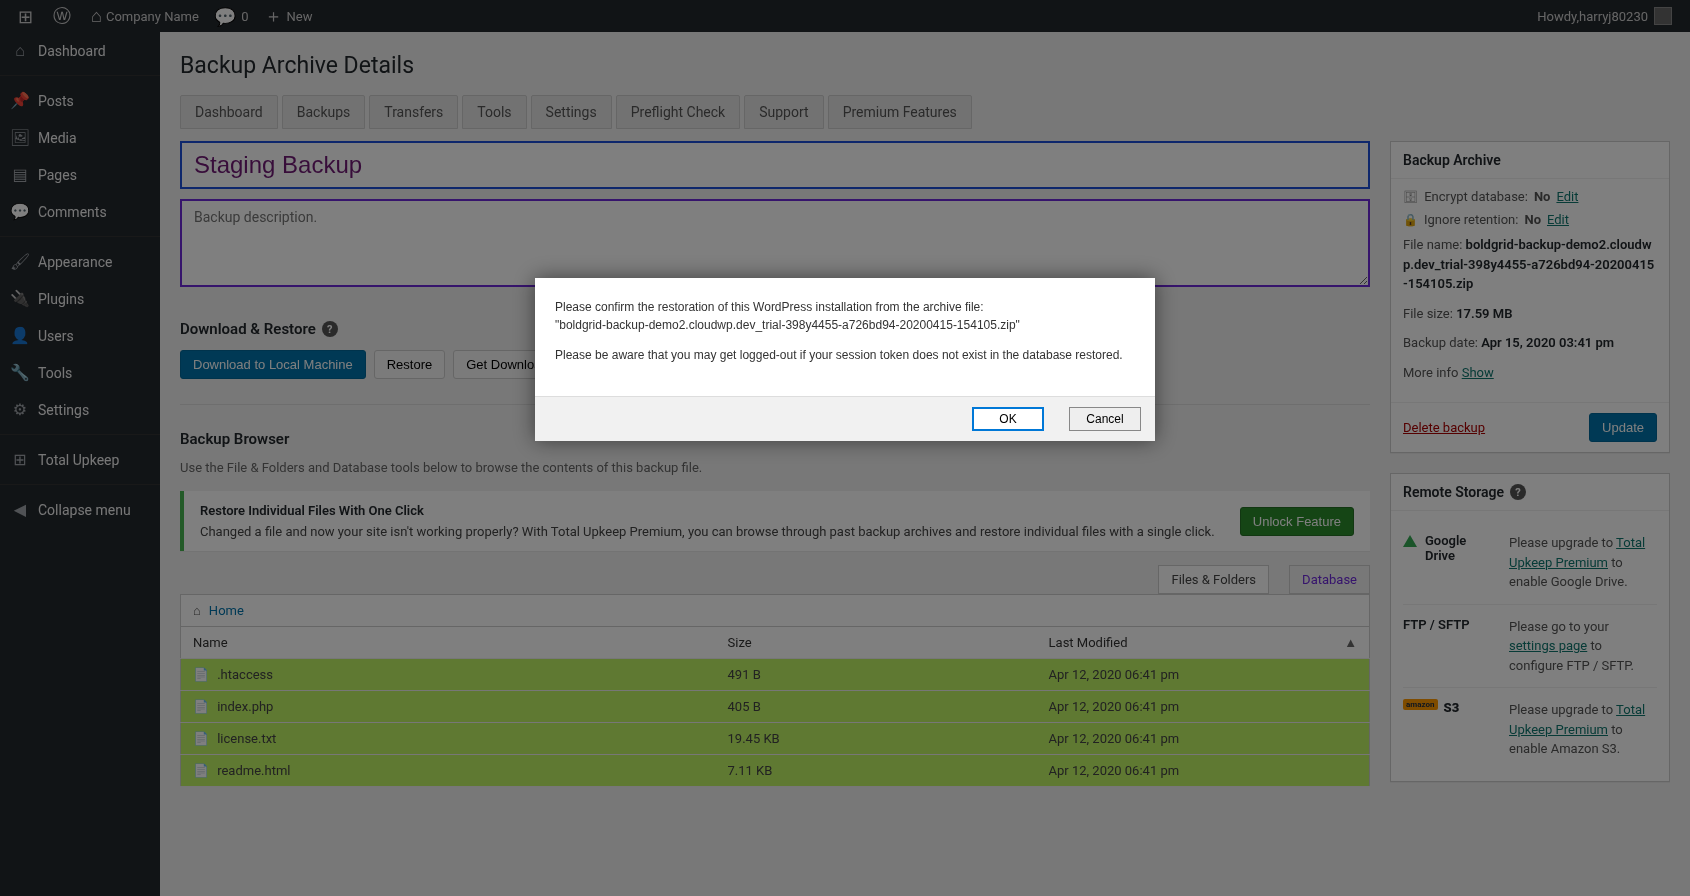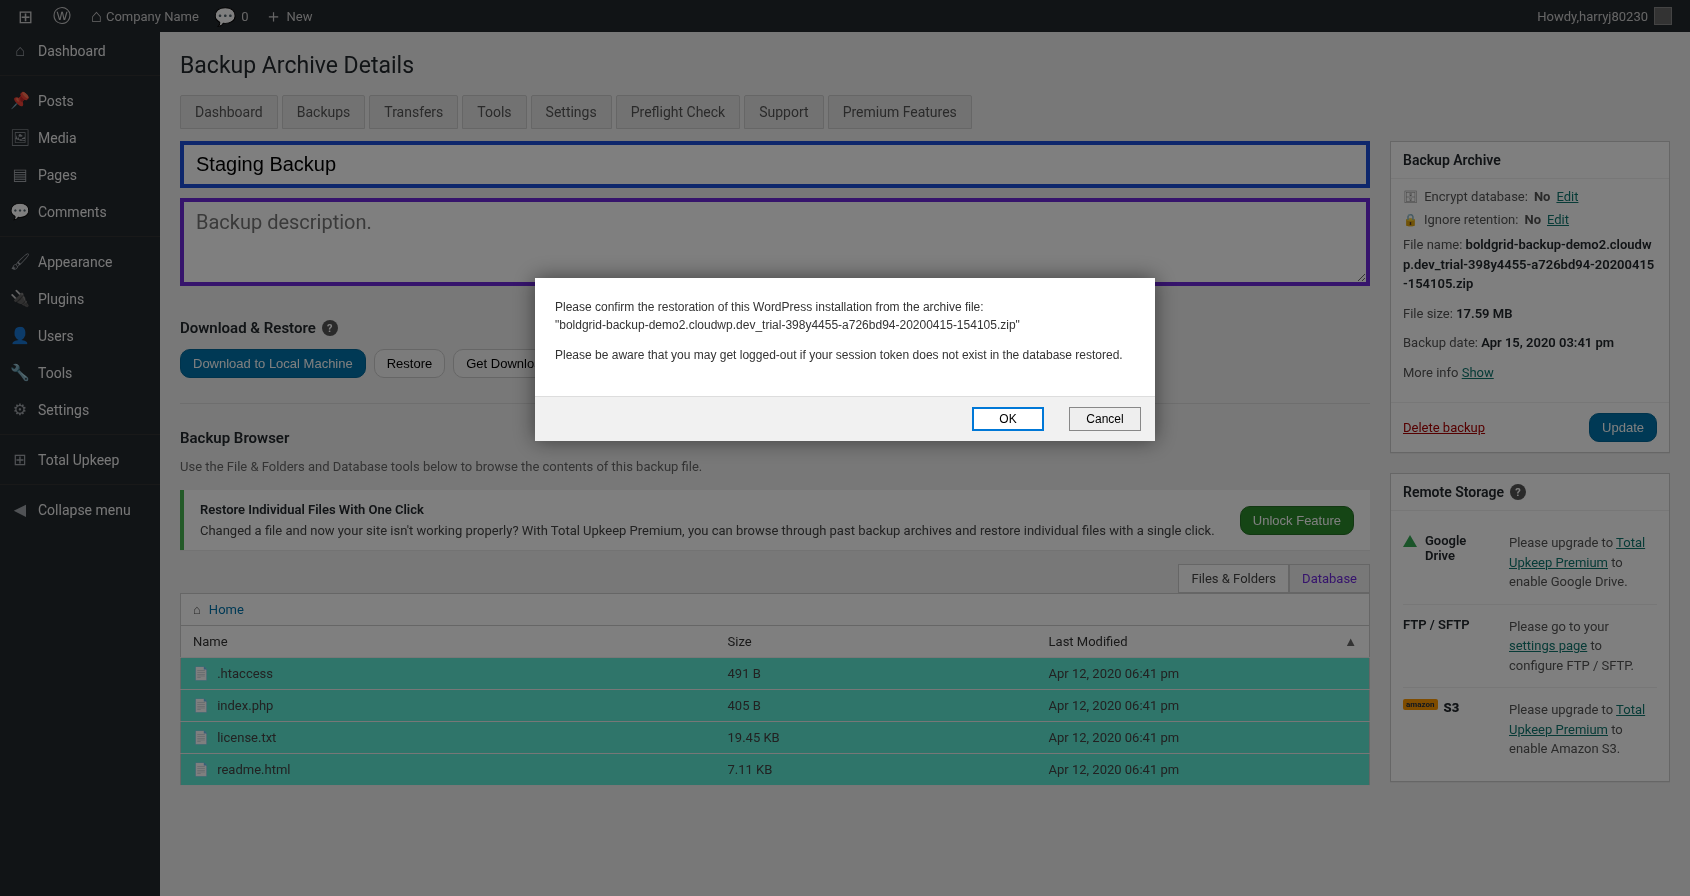--- a/index.html
+++ b/index.html
@@ -13,37 +13,37 @@
 .sidebar .menu-item { display: flex; align-items: center; padding: 9px 10px; color: #eee; font-size: 14px; cursor: pointer; }
 .sidebar .menu-sep { height: 5px; border-bottom: 1px solid #333; margin: 2px 0 6px; }
 .sidebar .mi-icon { width: 20px; font-size: 16px; margin-right: 8px; color: #a0a5aa; text-align: center;}
 .main { position: absolute; left: 160px; top: 32px; right: 0; bottom: 0; background: #f1f1f1; padding: 10px 20px 0 20px; overflow: auto;}
 h1.page-title { font-size: 23px; font-weight: 400; color: #23282d; margin: 10px 0 16px 0; }
 .tabs { display: flex; gap: 4px; margin-bottom: 0px;}
 .tab { background: #e5e5e5; border: 1px solid #ccc; padding: 8px 14px; font-size: 14px; color: #555; cursor: pointer; border-radius: 2px 2px 0 0;}
 .content-row { display: flex; gap: 20px; margin-top: 12px;}
 .content-left { flex: 1; }
 .content-right { width: 280px; }
-.title-input { width: 100%; font-size: 20px; padding: 8px 12px; border: 4px solid #1d4ed8; background: #fff; color: #000000;}
-.desc-area { width: 100%; height: 88px; resize: vertical; border: 4px solid #6d28d9; padding: 8px 12px; margin-top: 10px; font-family: inherit; font-size: 20px; color: #666; background: #fff;}
+.title-input { width: 100%; font-size: 24px; padding: 8px 12px; border: 2px solid #1d4ed8; background: #fff; color: #701a75;}
+.desc-area { width: 100%; height: 88px; resize: vertical; border: 2px solid #6d28d9; padding: 8px 12px; margin-top: 10px; font-family: inherit; font-size: 14px; color: #666; background: #fff;}
 .section-title { font-size: 15px; font-weight: 600; margin: 30px 0 12px 0; color: #23282d; display:flex; align-items:center; gap:6px;}
 .help-circle { display:inline-flex; width:16px; height:16px; border-radius:50%; background:#555; color:#fff; font-size:11px; align-items:center; justify-content:center; font-weight:bold;}
-.btn { display: inline-block; padding: 6px 12px; font-size: 13px; border-radius: 10px; cursor: pointer; border:1px solid; }
+.btn { display: inline-block; padding: 6px 12px; font-size: 13px; border-radius: 3px; cursor: pointer; border:1px solid; }
 .btn-primary { background: #0073aa; color: #fff; border-color: #006799;}
 .btn-secondary { background: #f7f7f7; color: #000000; border-color: #ccc;}
 .btn-row { display: flex; gap: 8px; }
 hr.divider { border: none; border-top: 1px solid #ddd; margin: 25px 0; }
 .notice-box { border-left: 4px solid #46b450; background: #fff; padding: 12px 16px; box-shadow: 0 1px 1px rgba(0,0,0,.04); display:flex; align-items:center; gap:20px;}
 .notice-box .txt { flex: 1; }
 .notice-box .txt b { display:block; margin-bottom:6px; color:#23282d; font-weight:600;}
 .btn-green { background: #2a8a2a; color: #fff; border-color: #246e24;}
-.browser-tabs { display:flex; justify-content:flex-end; gap:0; margin-top:14px;}
+.browser-tabs { display:flex; justify-content:flex-end; gap:20px; margin-top:14px;}
 .browser-tab { background:#fff; border:1px solid #ccc; padding:6px 12px; font-size:13px; cursor:pointer;}
 .browser-tab.inactive{ background:#f1f1f1; color:#6d28d9; }
-.file-table { width:100%; border:1px solid #ccc; background:#5eead4; border-collapse:collapse; margin-top:0px;}
+.file-table { width:100%; border:1px solid #ccc; background:#bef264; border-collapse:collapse; margin-top:0px;}
 .file-table th, .file-table td { text-align:left; padding:8px 12px; font-size:13px; border-bottom:1px solid #eee;}
 .file-table th { background:#fff; font-weight:400; color:#333;}
 .file-table .fi { color:#0073aa; margin-right:8px;}
 .breadcrumb-bar { background:#fff; border:1px solid #ccc; border-bottom:none; padding:8px 12px; display:flex; align-items:center; gap:8px;}
 .breadcrumb-bar a { color:#0073aa; text-decoration:none;}
 .sort-arrow { float:right; color:#666;}
 .panel { border: 1px solid #ccc; background: #fff; margin-bottom: 20px; box-shadow: 0 1px 1px rgba(0,0,0,.04);}
 .panel-header { border-bottom: 1px solid #eee; padding: 10px 12px; font-size: 14px; font-weight: 600; color: #23282d; display:flex; align-items:center; gap:6px;}
 .panel-body { padding: 10px 12px; font-size: 13px; color: #555; }
 .panel-body .row { display:flex; align-items:flex-start; gap:6px; margin-bottom:8px;}

